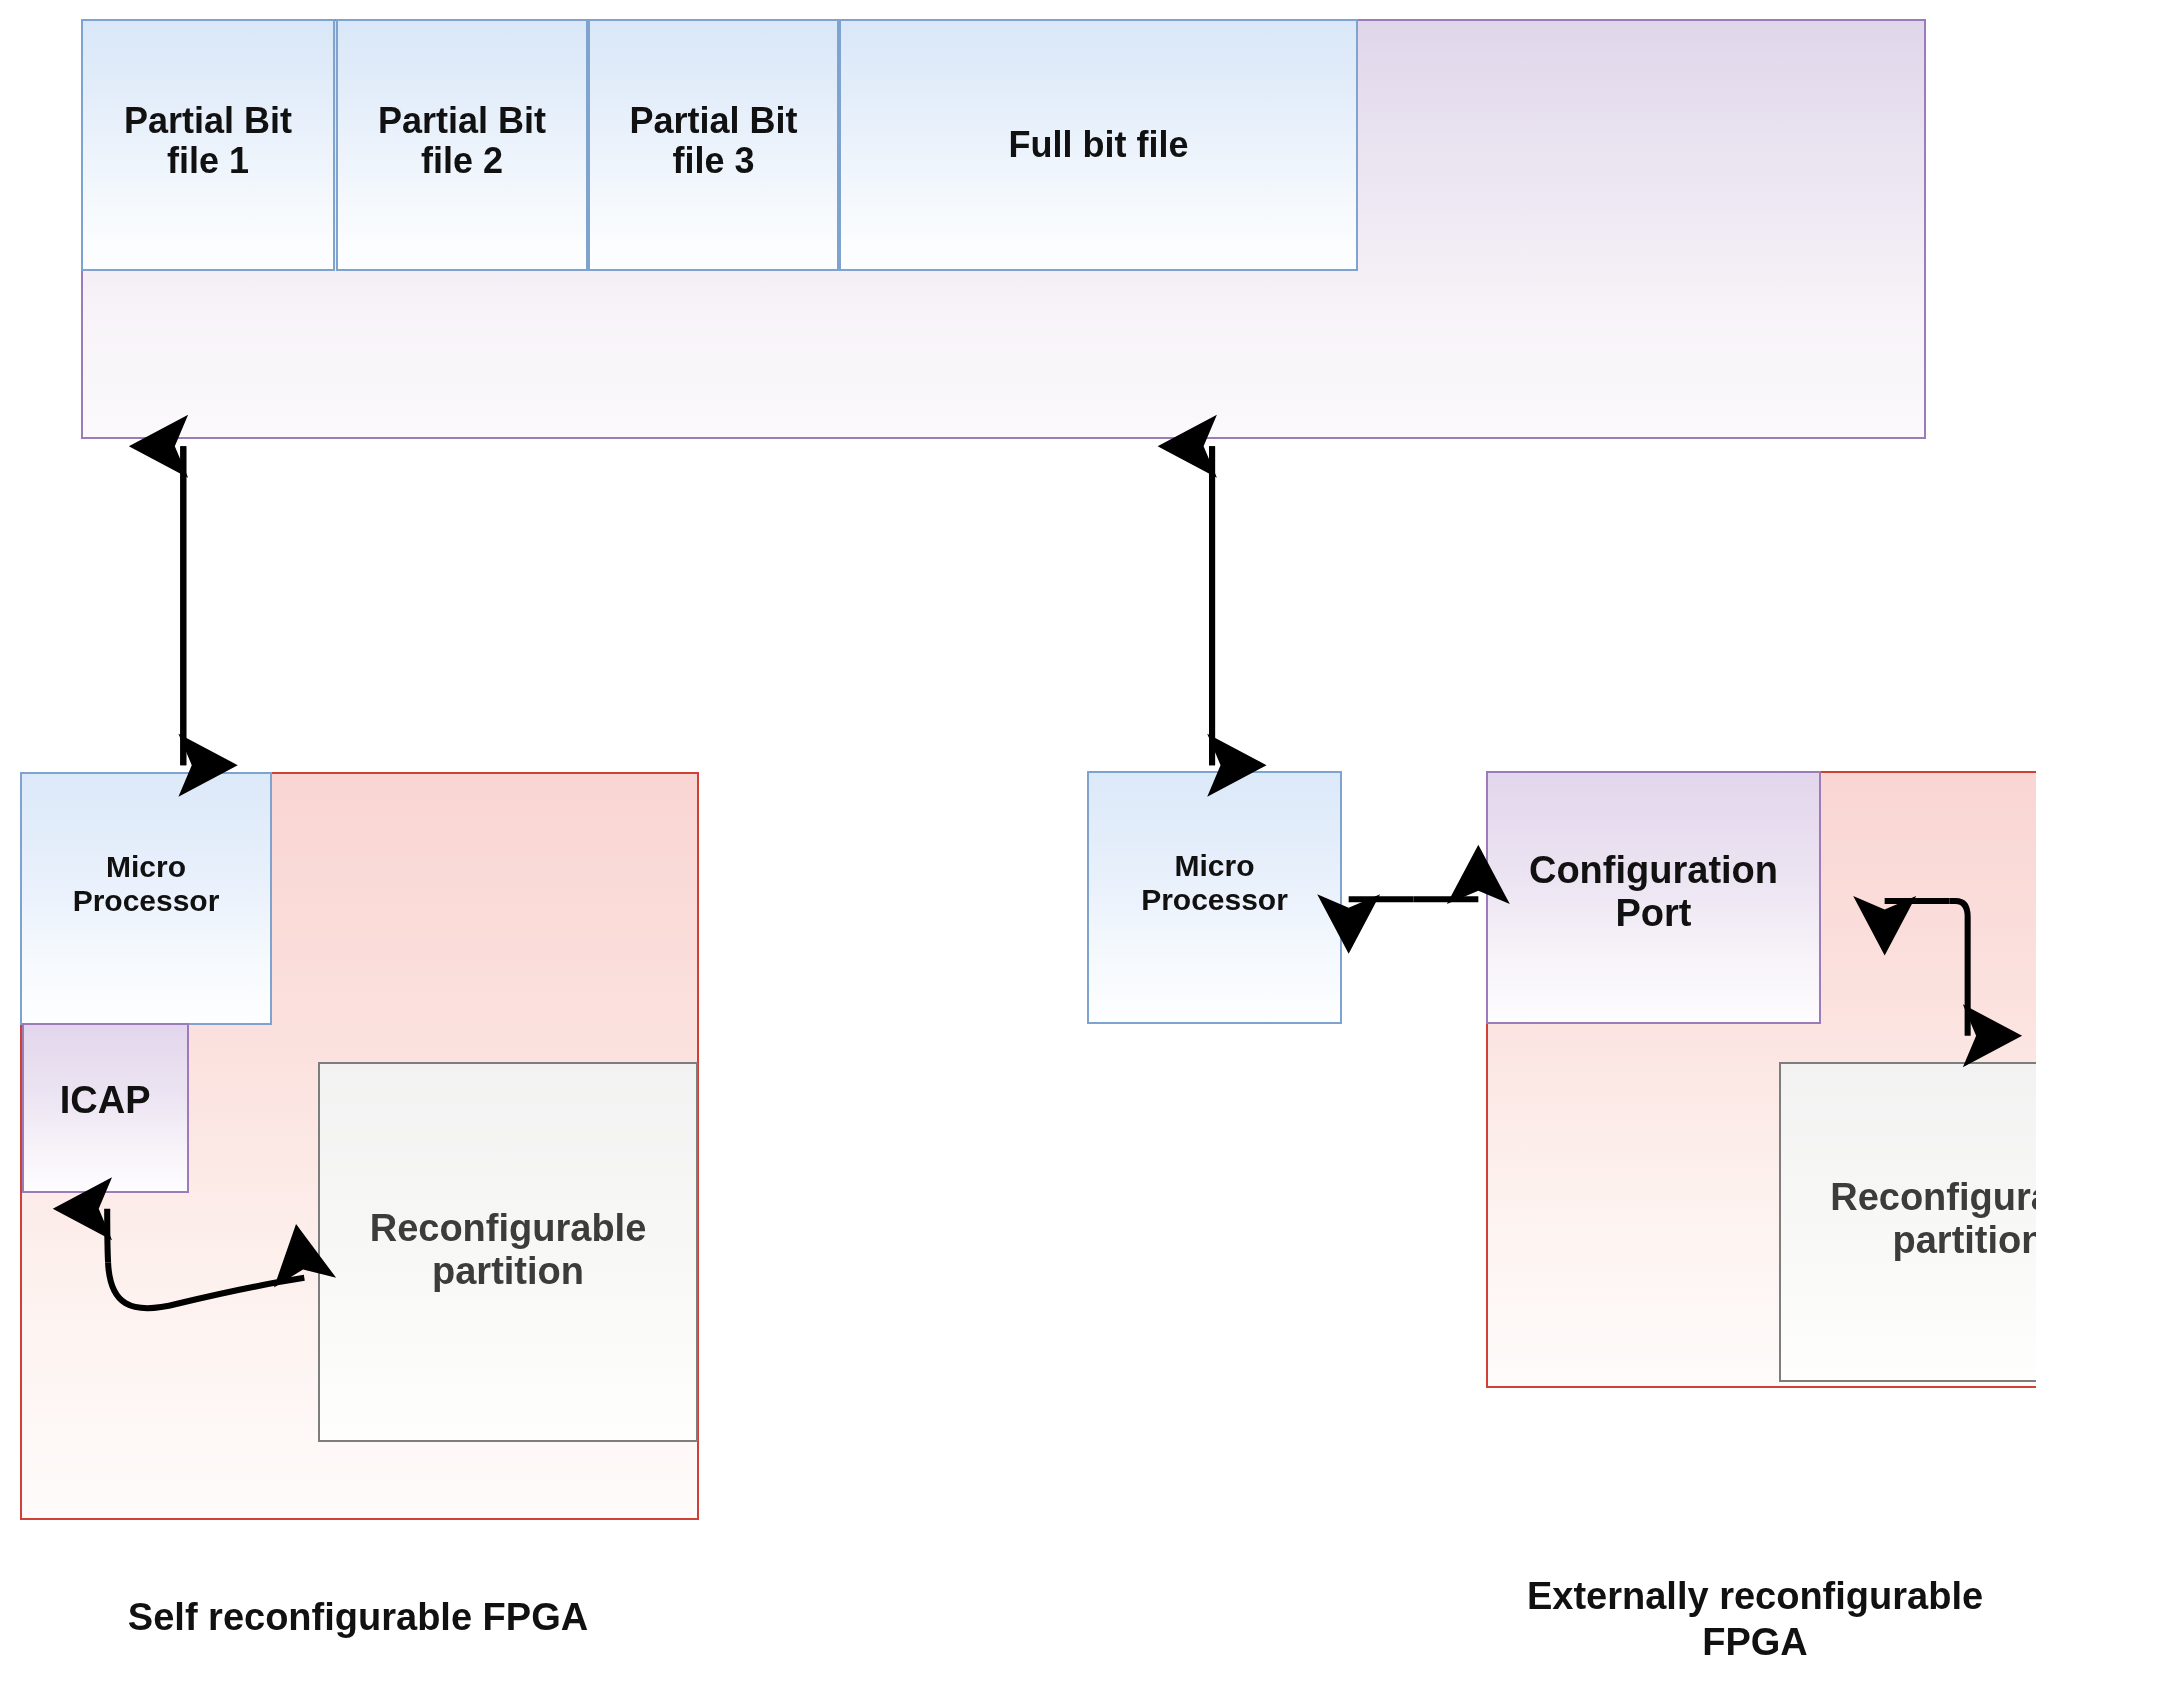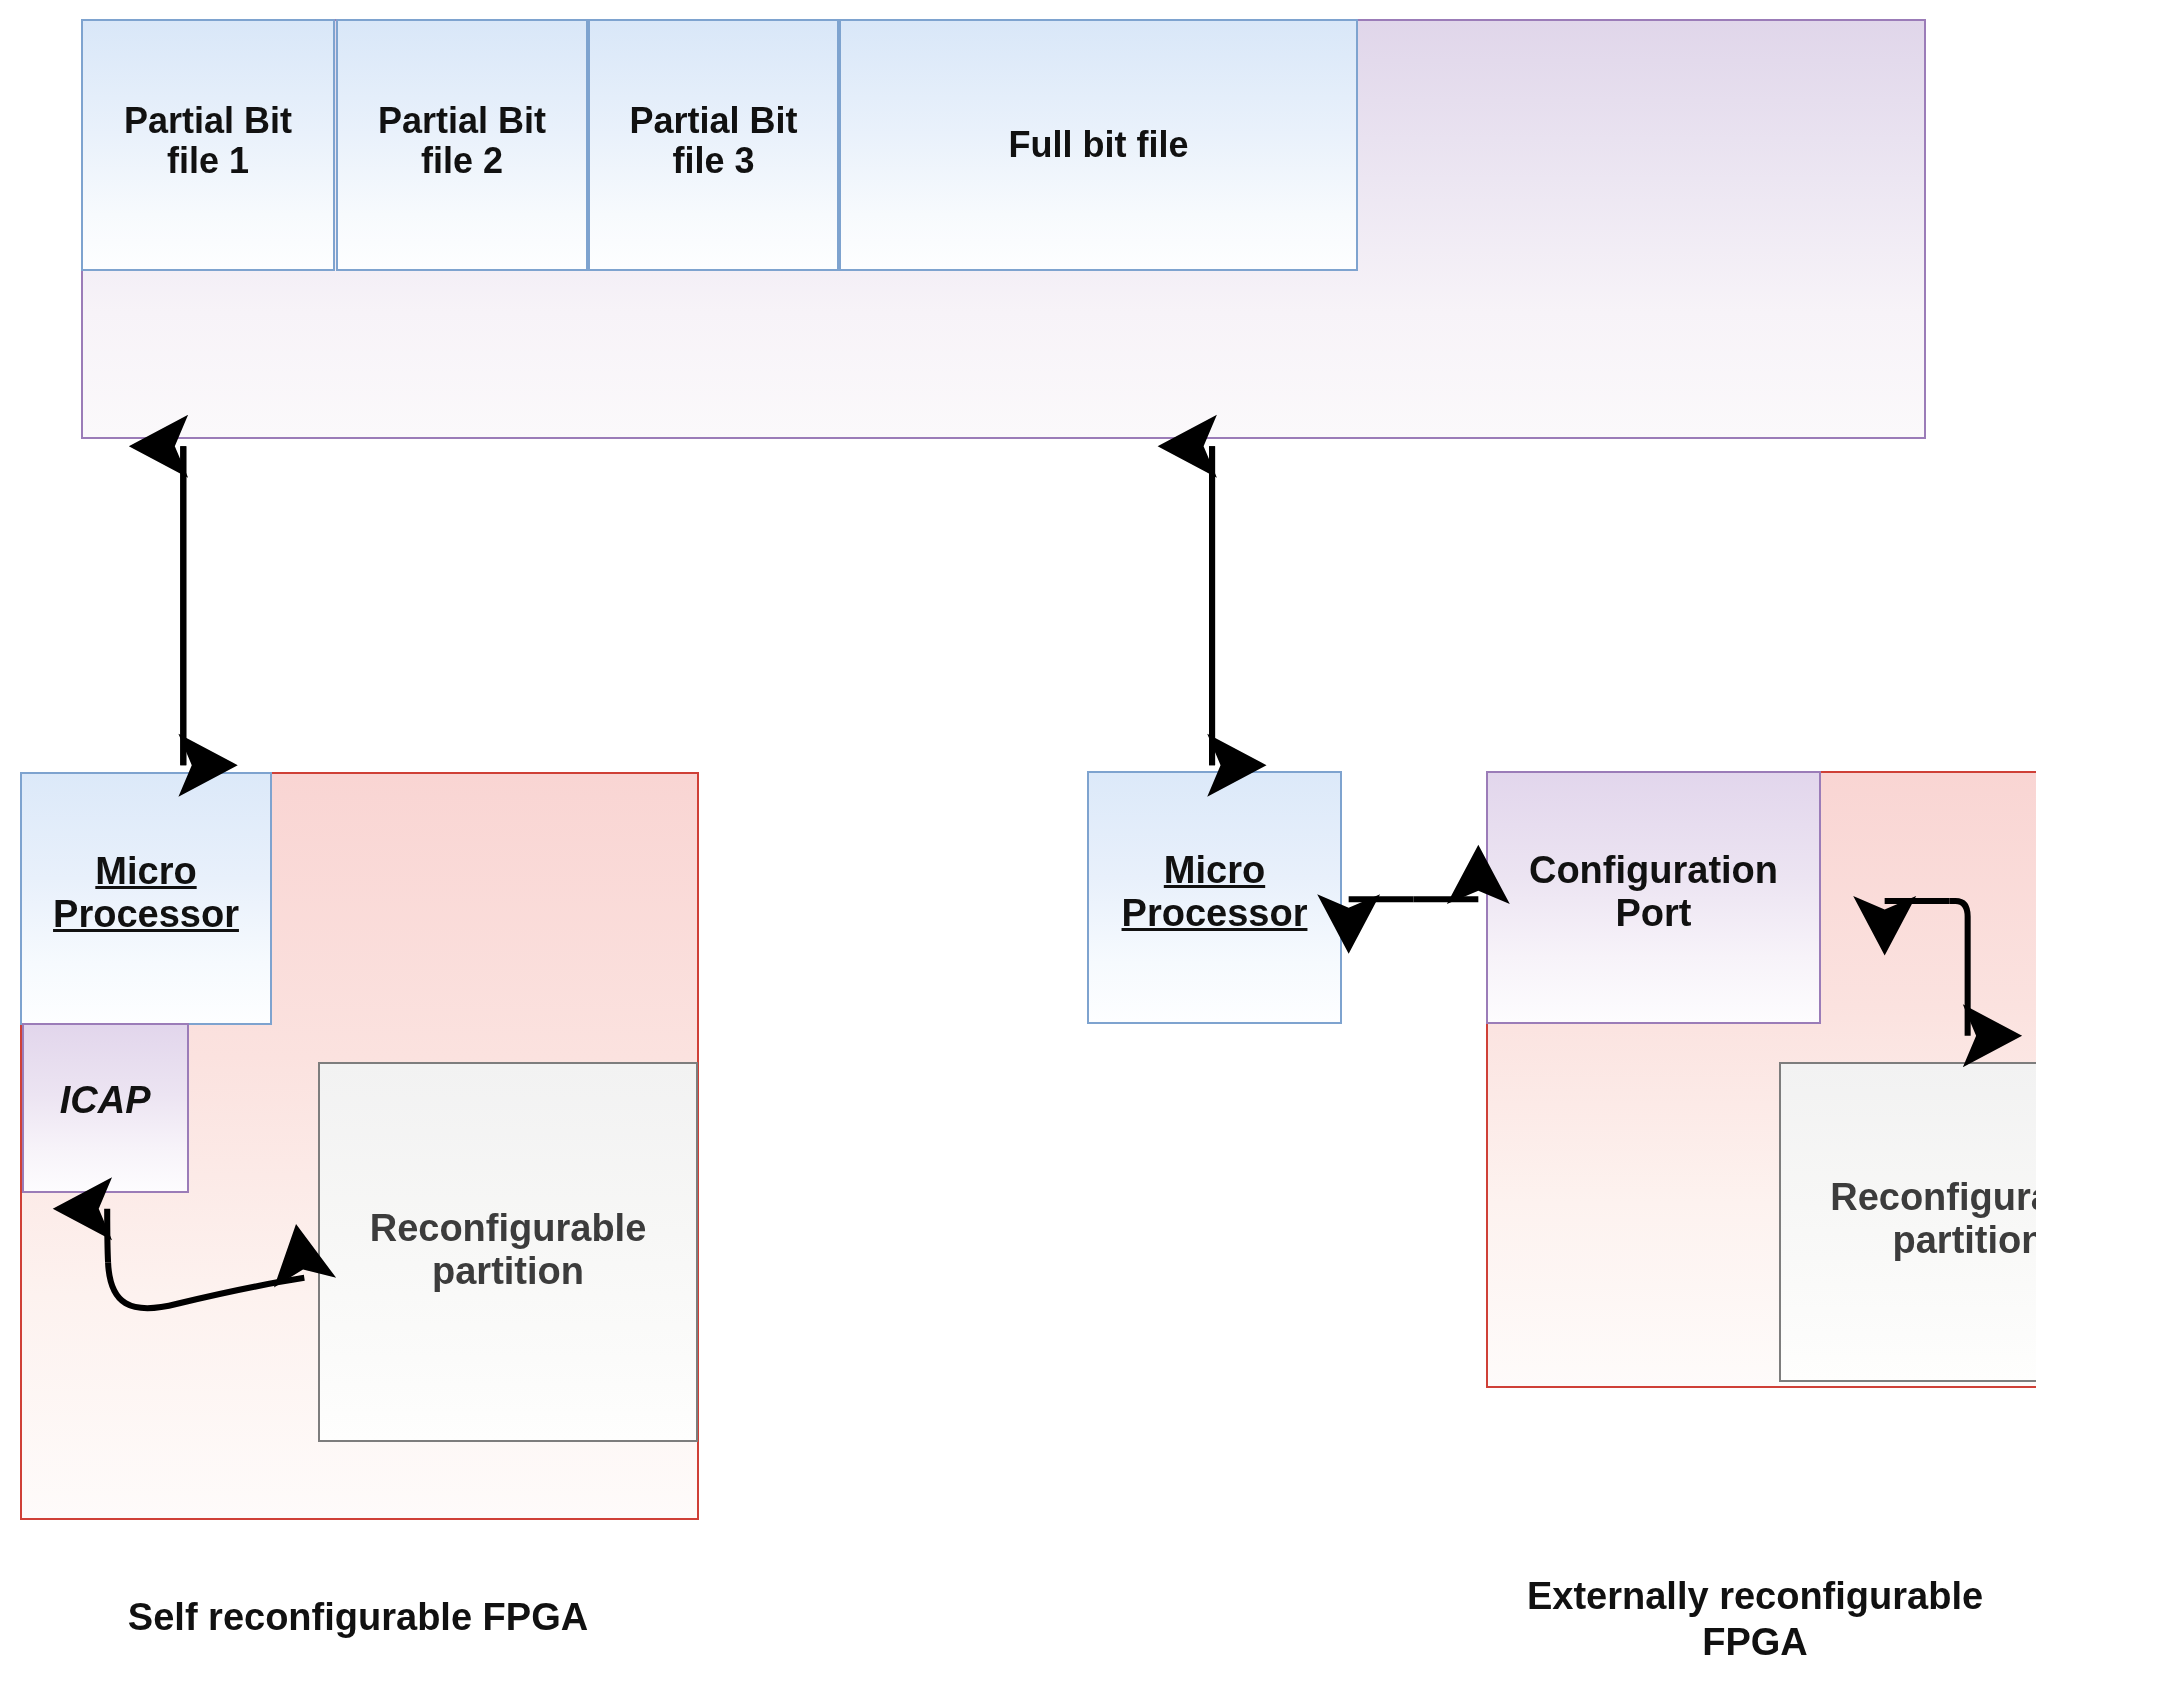--- a/index.html
+++ b/index.html
@@ -50,21 +50,21 @@
   .fpga{
     background:linear-gradient(180deg,#f9d5d3 0%,#fbe2df 38%,#fdf2ef 70%,#fefbfa 100%);
     border:2.6px solid #cf4037;
   }
 
   
   .mp{
     background:linear-gradient(180deg,#dce9f9 0%,#e8f0fb 42%,#f6fafe 76%,#fdfeff 100%);
     border:2.6px solid #7ea3cf;
   }
-  .mp .lbl{font-size:38px;text-decoration:underline;}
+  .mp .lbl{font-size:30px;}
 
   
   .purple{
     background:linear-gradient(180deg,#e2d6ec 0%,#ece4f2 42%,#f7f3f9 74%,#fdfcfe 100%);
     border:2.6px solid #9b7cb8;
   }
   .purple .lbl{font-size:38px;}
 
   
   .rp{
@@ -124,21 +124,21 @@
     <div class="lbl" style="top:104px;">Full bit file</div>
   </div>
 
   <div class="box fpga" style="left:20px;top:772px;width:679px;height:748px;"></div>
 
   <div class="box mp" style="left:20px;top:772px;width:252px;height:253px;">
     <div class="lbl" style="top:76px;">Micro
 Processor</div>
   </div>
 
-  <div class="box purple" style="left:21.6px;top:1023px;width:167px;height:170px;font-style:italic;">
+  <div class="box purple" style="left:21.6px;top:1023px;width:167px;height:170px;">
     <div class="lbl" style="top:54px;">ICAP</div>
   </div>
 
   <div class="box rp" style="left:318px;top:1062px;width:380px;height:380px;">
     <div class="lbl" style="top:143px;">Reconfigurable
 partition</div>
   </div>
 
   <div class="caption" style="left:0px;top:1595px;width:692px;padding-left:12px;">Self reconfigurable FPGA</div>
 

